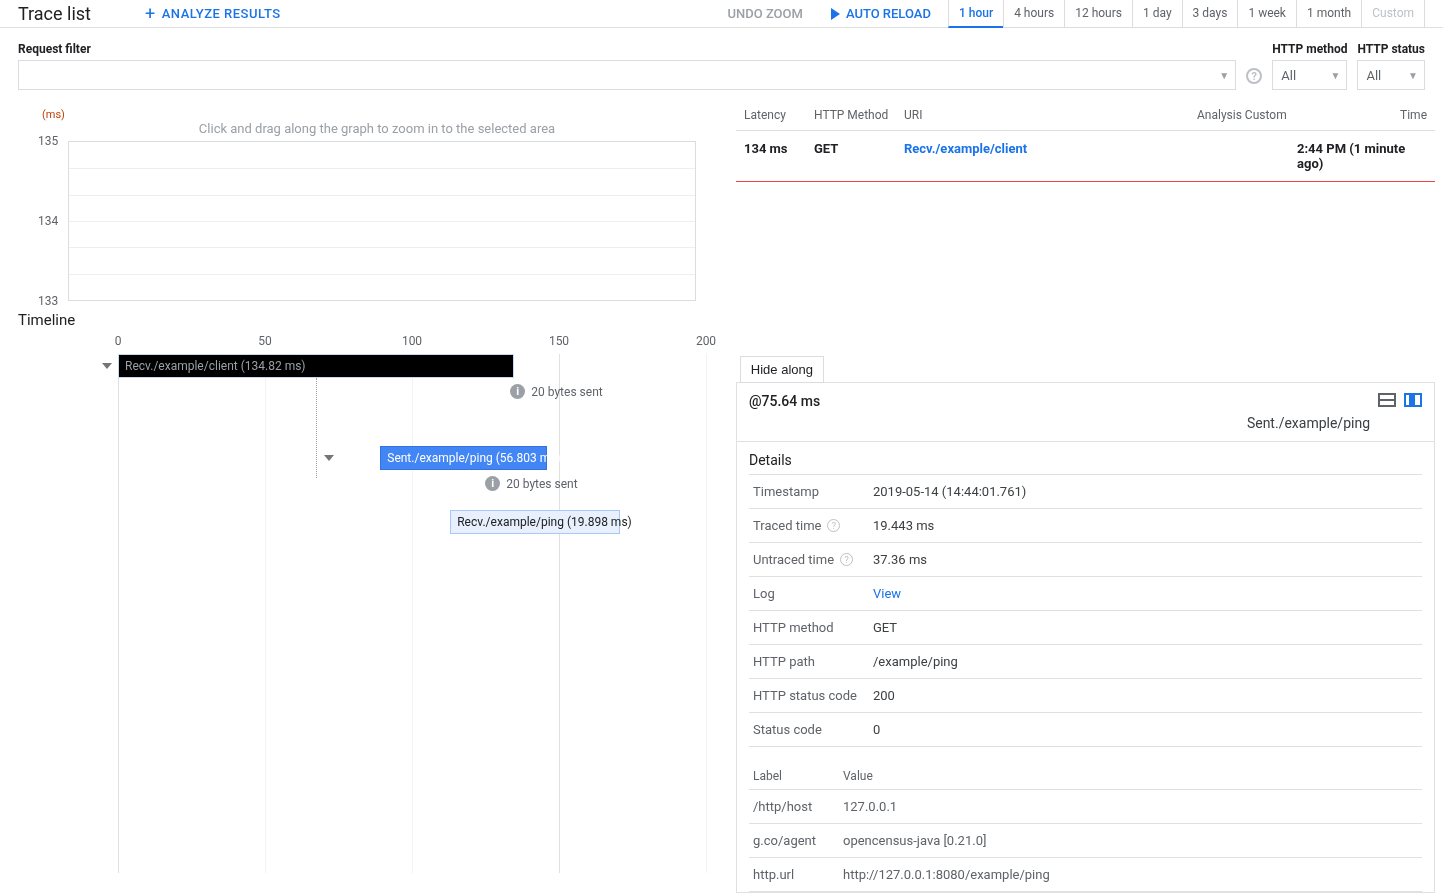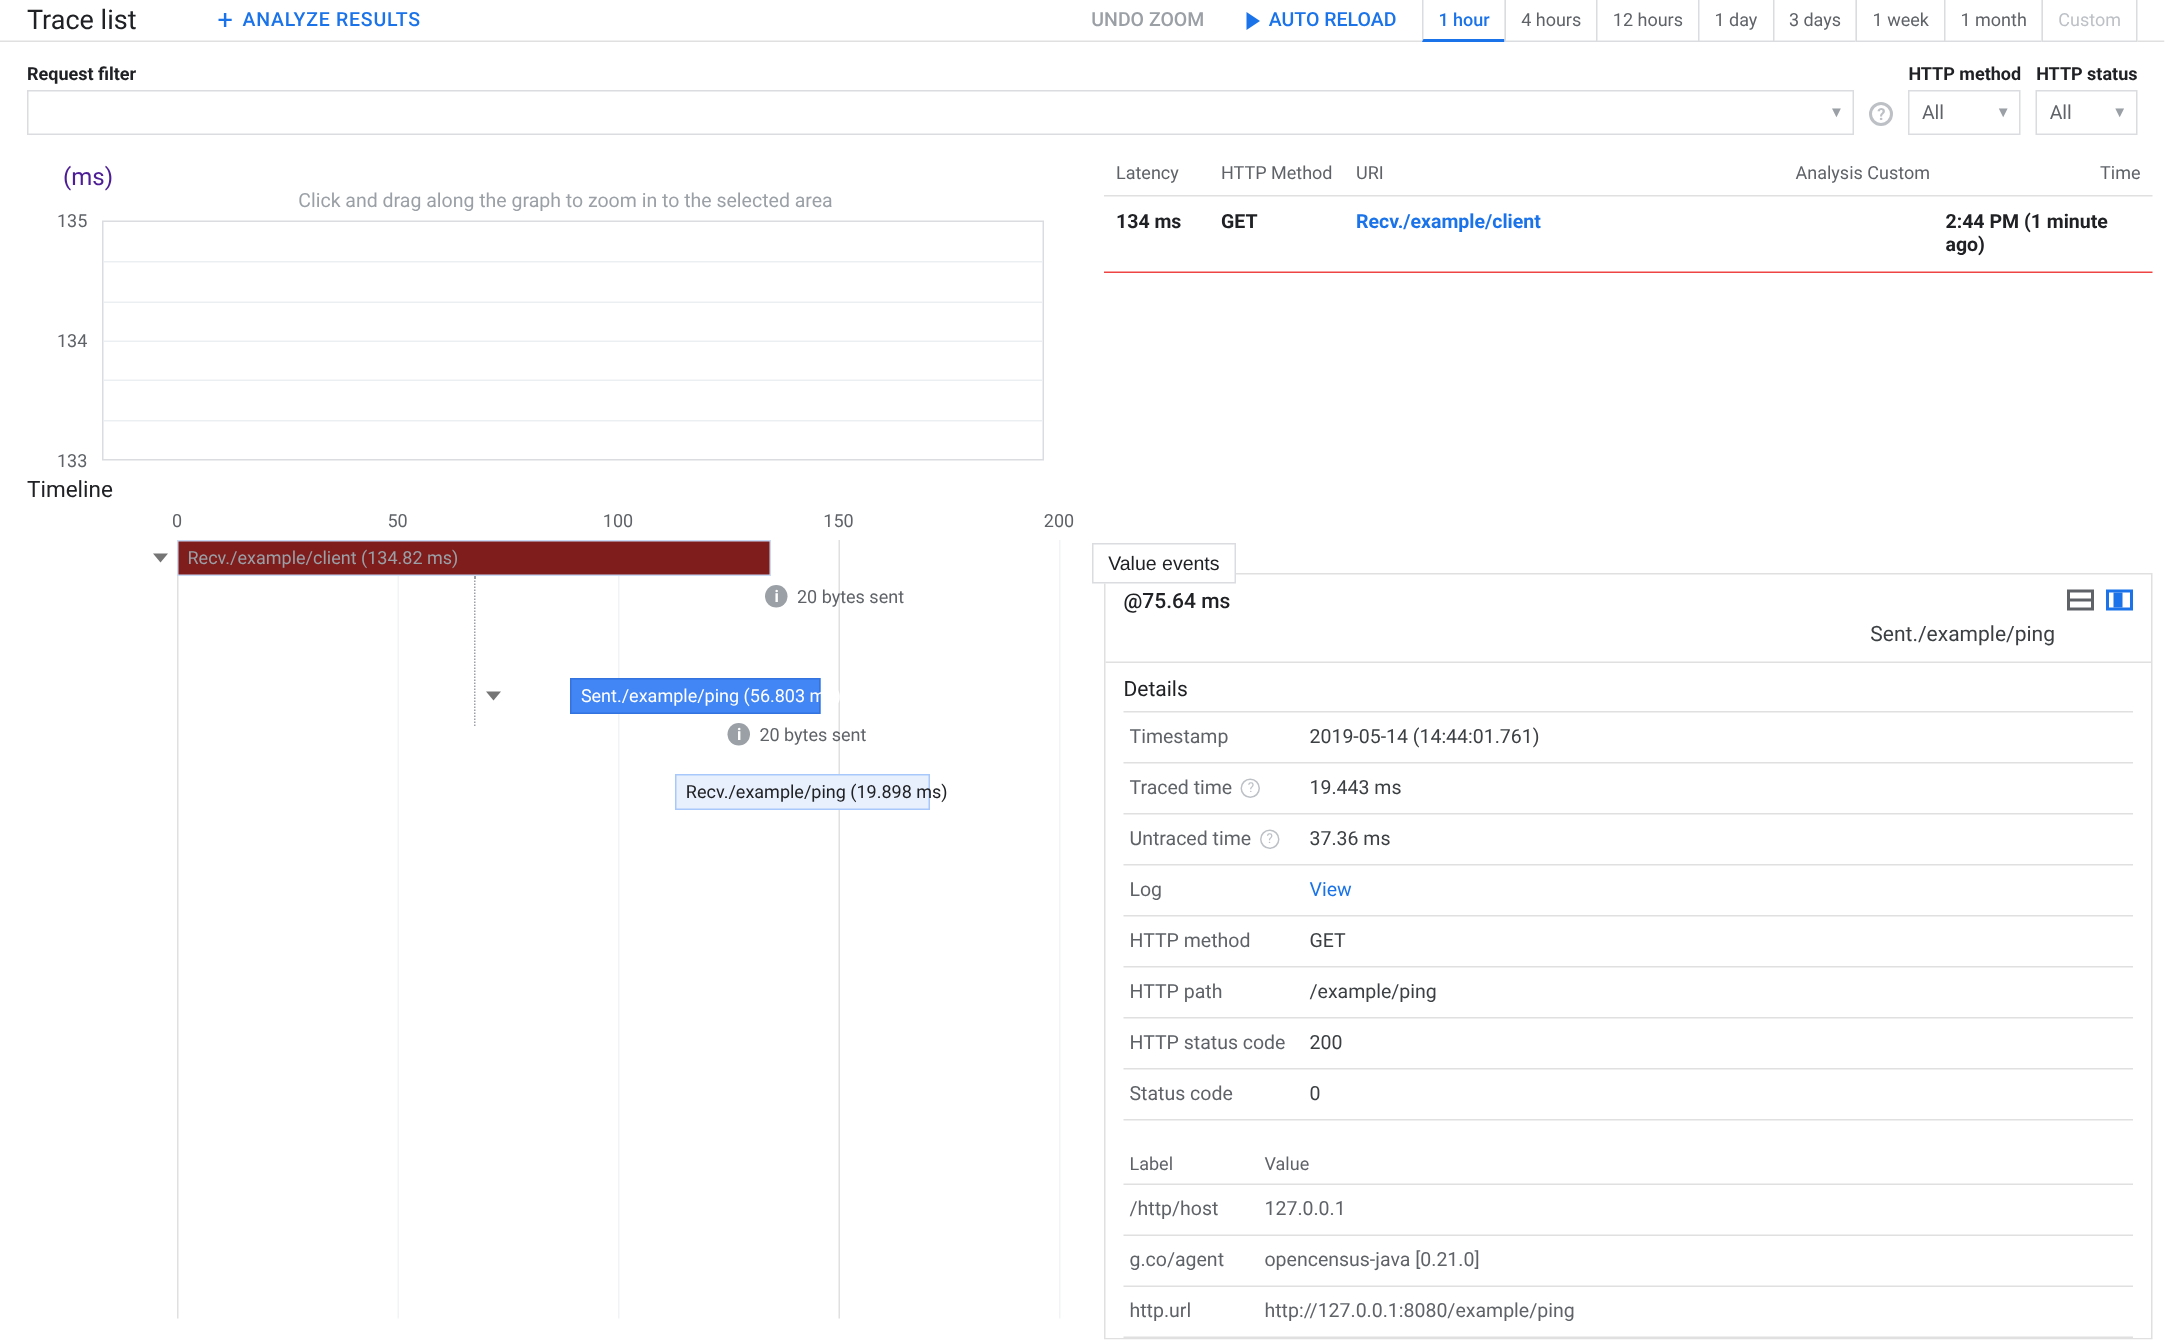--- a/index.html
+++ b/index.html
@@ -113,21 +113,21 @@
 
     .body-grid {
       display: grid;
       grid-template-columns: 718px 1fr;
       padding: 18px 0 0 18px;
       gap: 0;
     }
     .left-col {}
     .right-col { padding-right: 8px; }
 
-    .ms-label { font-size: 16px; color: #4c1d95; margin-left: 24px; }
+    .ms-label { font-size: 11px; color: #c2410c; margin-left: 24px; }
     .chart-area { position: relative; height: 180px; margin-left: 0; }
     .chart-hint { text-align: center; font-size: 13px; color: #9aa0a6; padding-bottom: 4px; }
     .chart-grid {
       position: absolute;
       left: 50px; right: 40px; top: 20px; bottom: 0;
       border: 1px solid #dadce0;
     }
     .chart-grid .hline {
       position: absolute; left: 0; right: 0;
       border-top: 1px solid #eceff1;
@@ -177,21 +177,21 @@
     .span-bar {
       position: absolute;
       height: 24px;
       display: flex;
       align-items: center;
       padding: 0 6px;
       font-size: 12px;
       border: 1px solid transparent;
       white-space: nowrap;
     }
-    .span-bar.light { background: #7f1d1d; color: #9aa0a6; border-color: #c9d8f3; }
+    .span-bar.light { background: #000000; color: #9aa0a6; border-color: #c9d8f3; }
     .span-bar.blue  { background: #4285f4; color: #fff; border-color: #3273e0; }
     .span-bar.pale  { background: #e8f0fe; color: #202124; border-color: #a8c7fa; }
 
     .chev {
       position: absolute;
       width: 0; height: 0;
       border-left: 5px solid transparent;
       border-right: 5px solid transparent;
       border-top: 6px solid #757575;
     }
@@ -396,21 +396,21 @@
       <div class="x-tick" style="left:100%">200</div>
     </div>
 
     <div class="timeline-body">
       <div class="vline solid" style="left:0%"></div>
       <div class="vline" style="left:25%"></div>
       <div class="vline" style="left:50%"></div>
       <div class="vline solid" style="left:75%"></div>
       <div class="vline" style="left:100%"></div>
 
-      <button class="hide-events-btn">Value events</button>
+      <button class="hide-events-btn">Hide along</button>
 
       <div class="span-row" style="top:0">
         <div class="chev" style="left:-16px; top:9px"></div>
         <div class="span-bar light" style="left:0%; width:67.4%;">Recv./example/client (134.82 ms)</div>
       </div>
 
       <div class="annot" style="left:67.4%; top:30px; transform:translateX(-4px)">
         <span class="info-dot">i</span>
         <span>20 bytes sent</span>
       </div>

